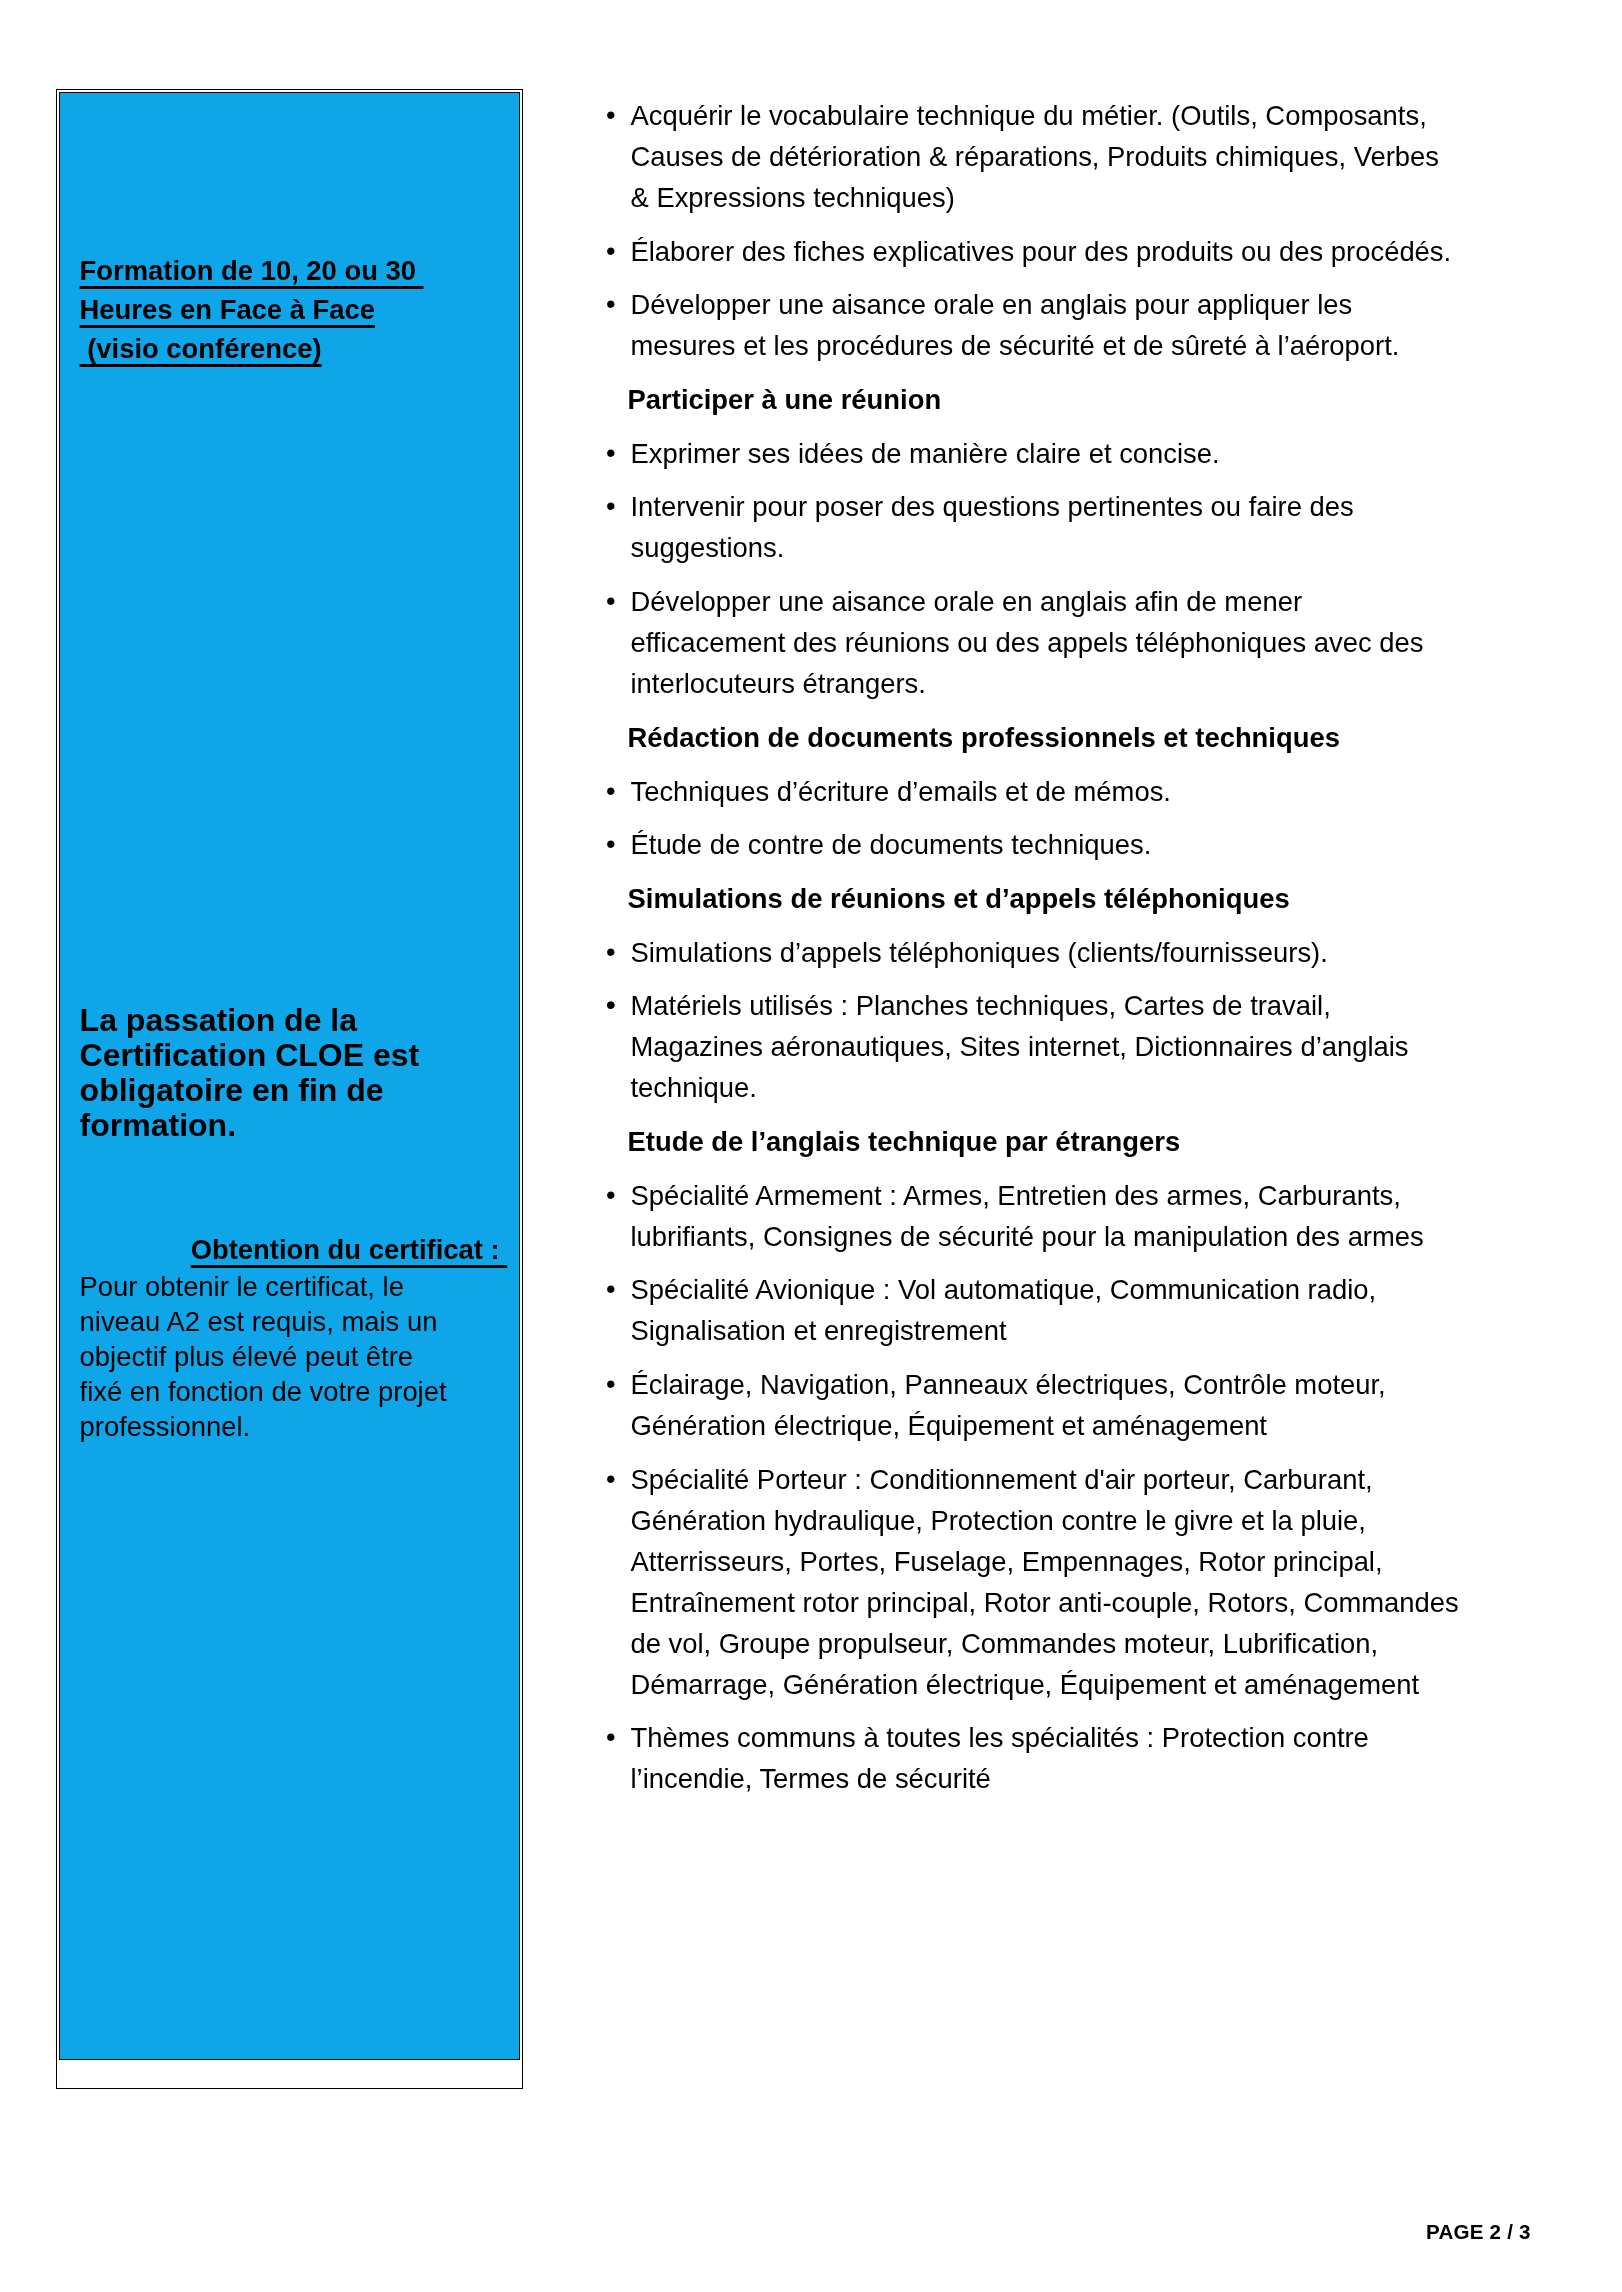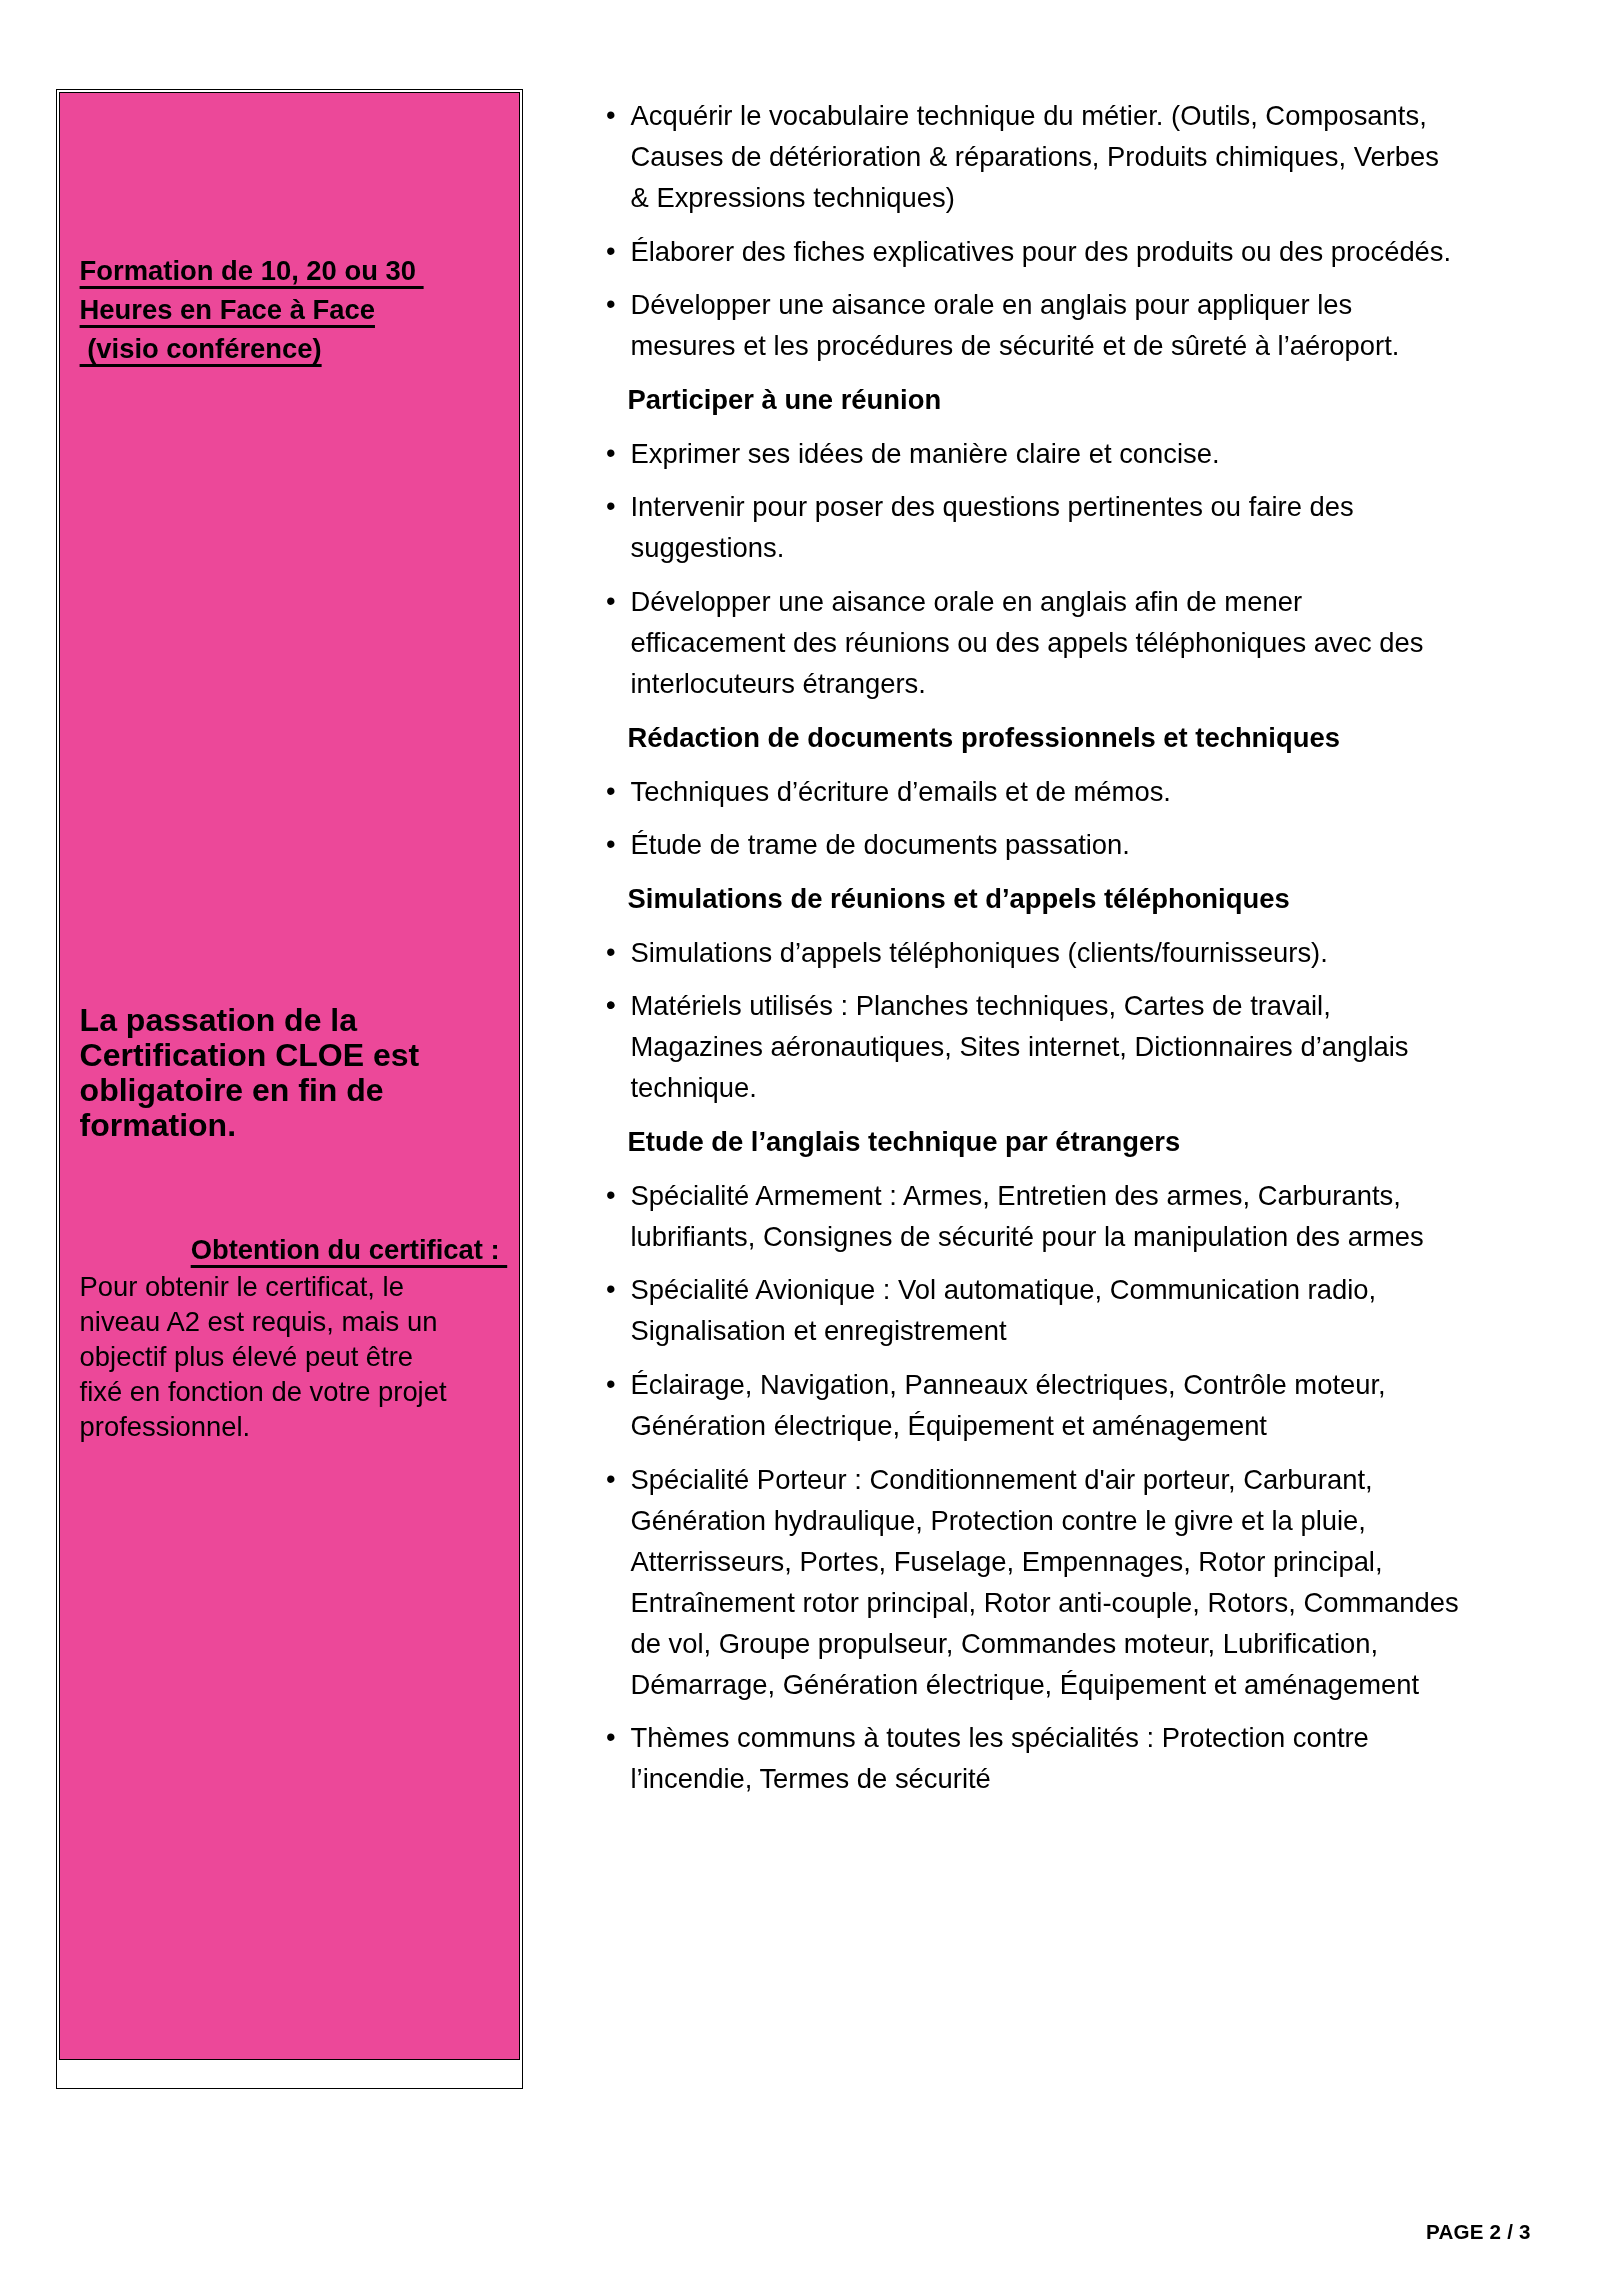--- a/index.html
+++ b/index.html
@@ -15,21 +15,21 @@
   
   .sidebar-outer {
     position: absolute; left: 56px; top: 89px;
     width: 467px; height: 2000px;
     border: 1px solid #000; box-sizing: border-box;
     background: #fff;
   }
   .sidebar-gray {
     position: absolute; left: 2px; top: 2px; right: 2px; height: 1968px;
     border: 1px solid #000; box-sizing: border-box;
-    background: #ec4899;
+    background: #0ea5e9;
     padding: 158px 11.8px 0 19.6px;
   }
   .sidebar-empty-row { position: absolute; left: 2px; bottom: 2px; right: 2px; height: 23.5px; background: #fff; }
 
   .sb-title {
     font-size: 27.4px; font-weight: bold; line-height: 39px;
     text-decoration: underline; text-decoration-thickness: 2.9px; text-underline-offset: 5.9px;
     white-space: pre-line;
   }
   .sb-note {
@@ -97,21 +97,21 @@
 mesures et les procédures de sécurité et de sûreté à l’aéroport.</span></div>
       <div class="item heading"><span class="txt">Participer à une réunion</span></div>
       <div class="item bullet"><span class="dot">•</span><span class="txt">Exprimer ses idées de manière claire et concise.</span></div>
       <div class="item bullet"><span class="dot">•</span><span class="txt">Intervenir pour poser des questions pertinentes ou faire des
 suggestions.</span></div>
       <div class="item bullet"><span class="dot">•</span><span class="txt">Développer une aisance orale en anglais afin de mener
 efficacement des réunions ou des appels téléphoniques avec des
 interlocuteurs étrangers.</span></div>
       <div class="item heading"><span class="txt">Rédaction de documents professionnels et techniques</span></div>
       <div class="item bullet"><span class="dot">•</span><span class="txt">Techniques d’écriture d’emails et de mémos.</span></div>
-      <div class="item bullet"><span class="dot">•</span><span class="txt">Étude de trame de documents passation.</span></div>
+      <div class="item bullet"><span class="dot">•</span><span class="txt">Étude de contre de documents techniques.</span></div>
       <div class="item heading"><span class="txt">Simulations de réunions et d’appels téléphoniques</span></div>
       <div class="item bullet"><span class="dot">•</span><span class="txt">Simulations d’appels téléphoniques (clients/fournisseurs).</span></div>
       <div class="item bullet"><span class="dot">•</span></div>
       <div class="item bullet"><span class="dot">•</span><span class="txt">Matériels utilisés : Planches techniques, Cartes de travail,
 Magazines aéronautiques, Sites internet, Dictionnaires d’anglais
 technique.</span></div>
       <div class="item heading"><span class="txt">Etude de l’anglais technique par étrangers</span></div>
       <div class="item bullet"><span class="dot">•</span><span class="txt">Spécialité Armement : Armes, Entretien des armes, Carburants,
 lubrifiants, Consignes de sécurité pour la manipulation des armes</span></div>
       <div class="item bullet"><span class="dot">•</span><span class="txt">Spécialité Avionique : Vol automatique, Communication radio,

